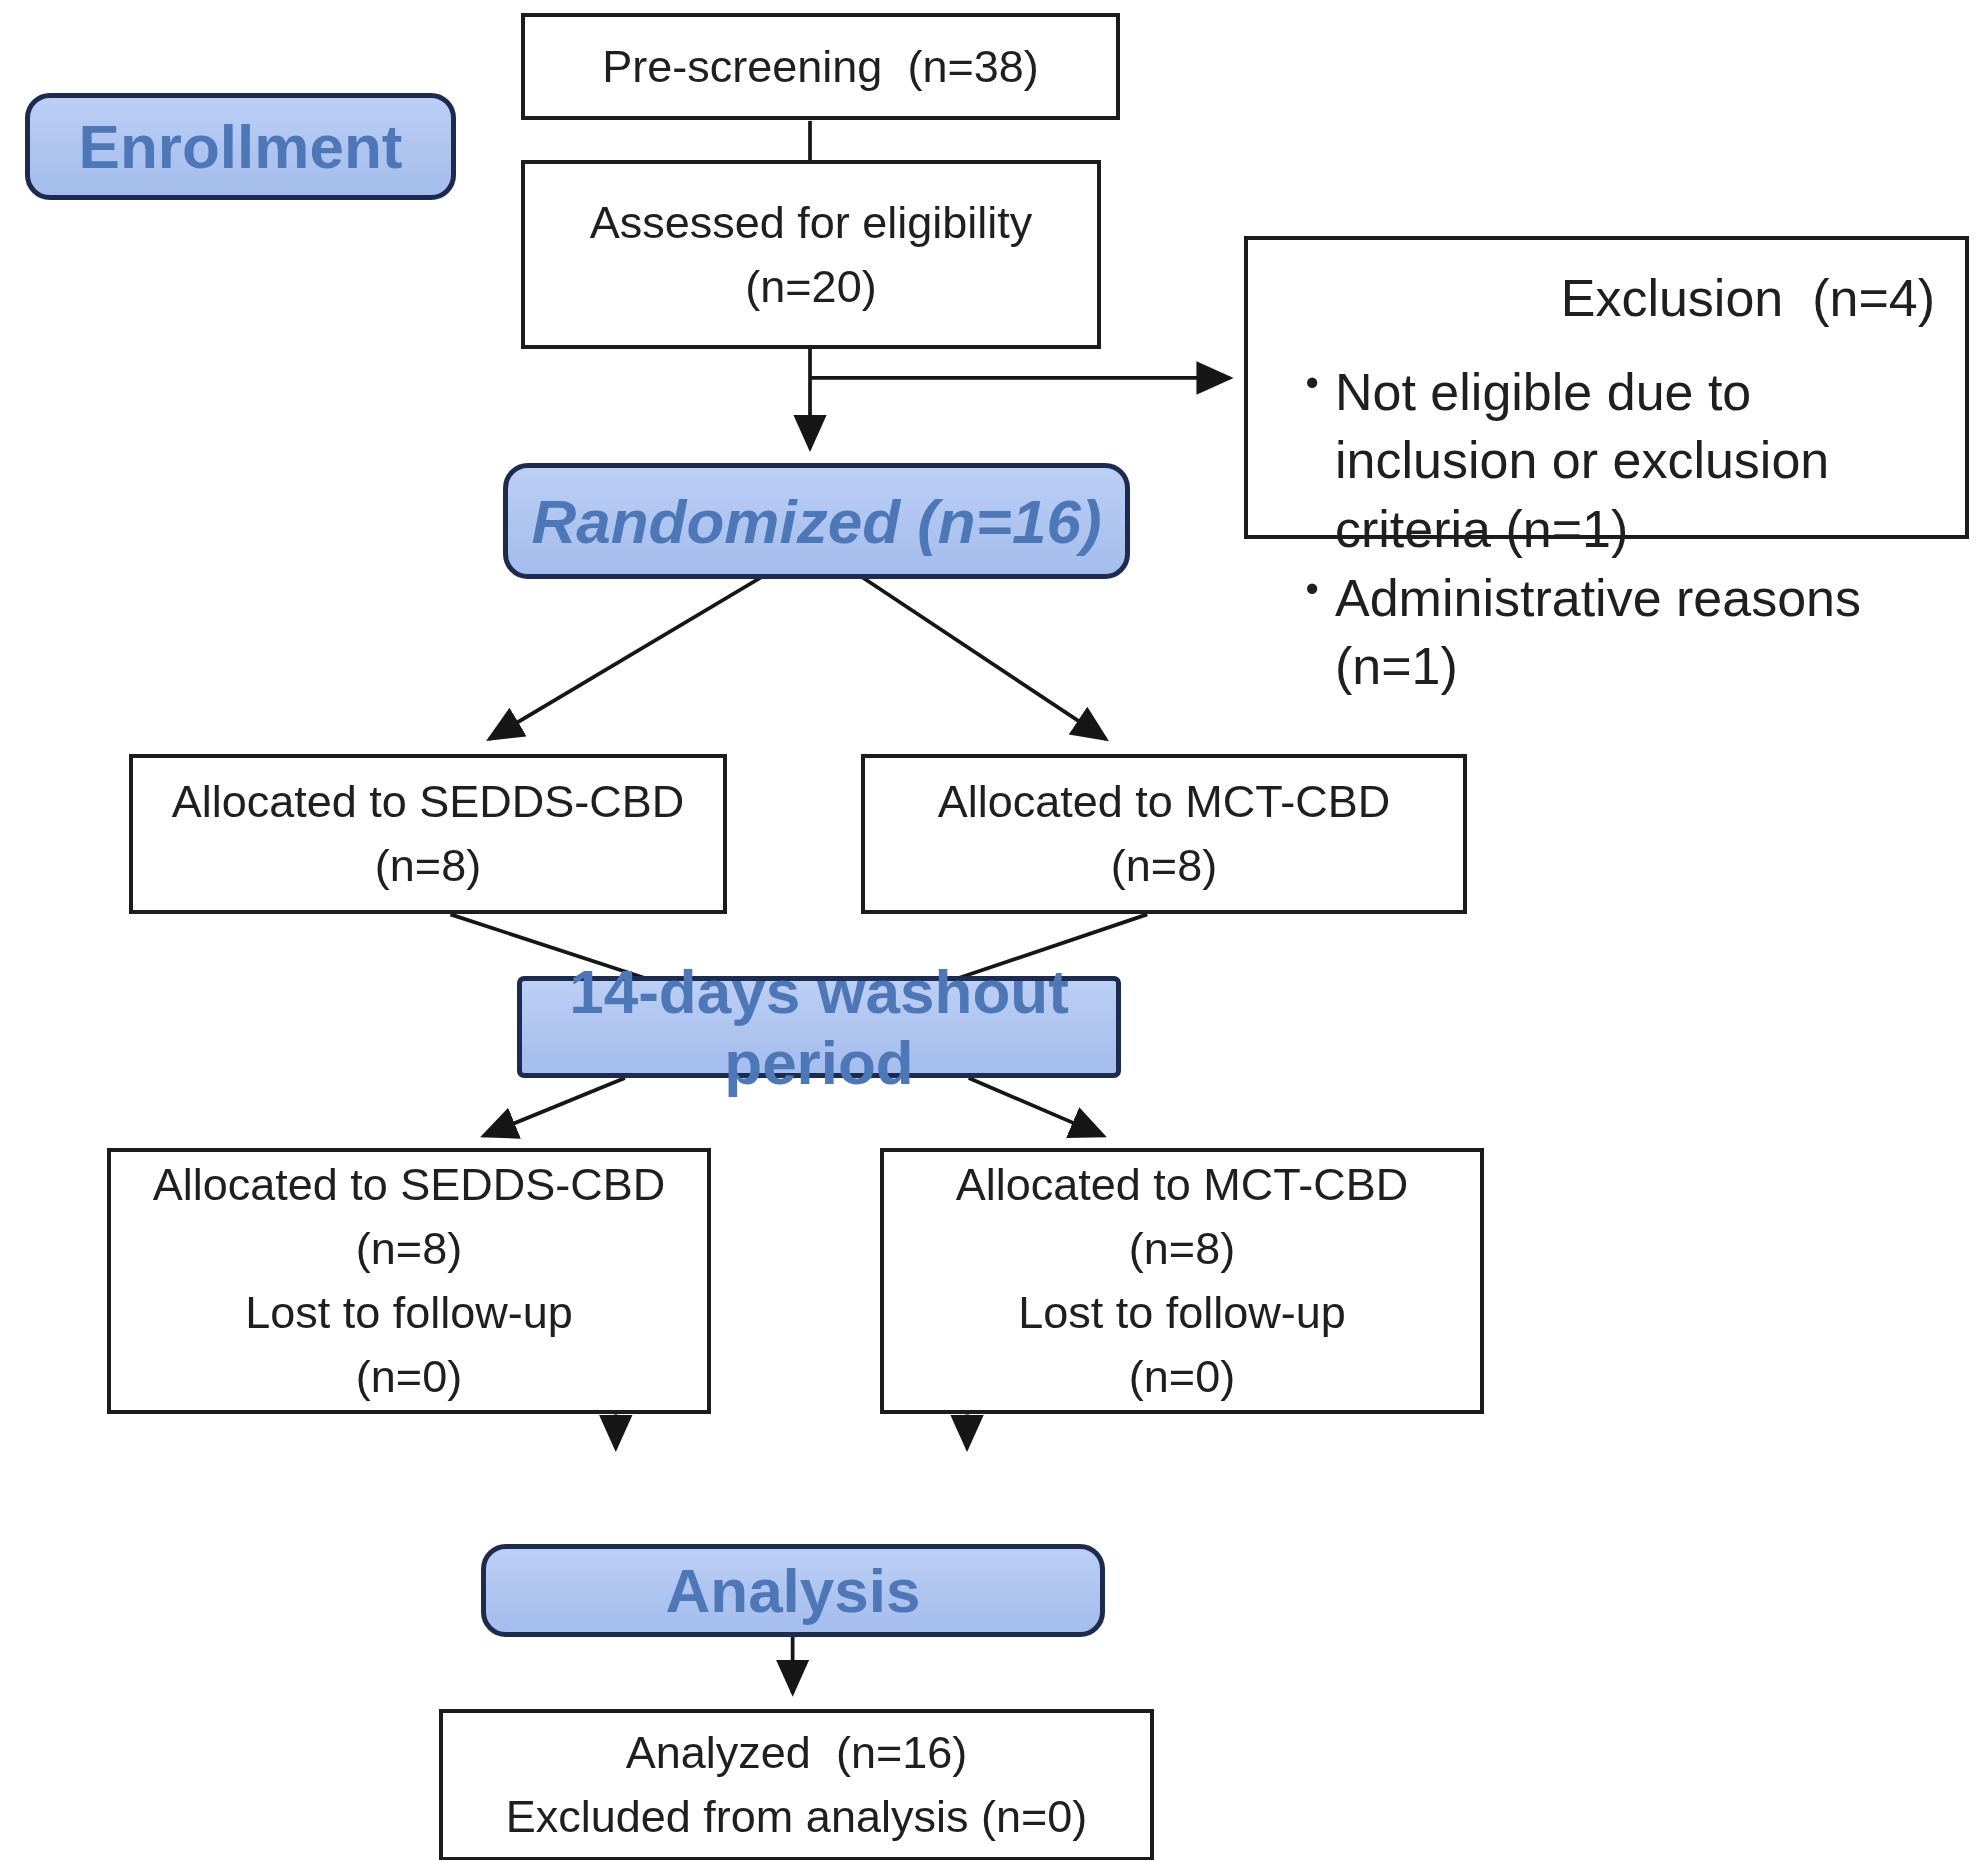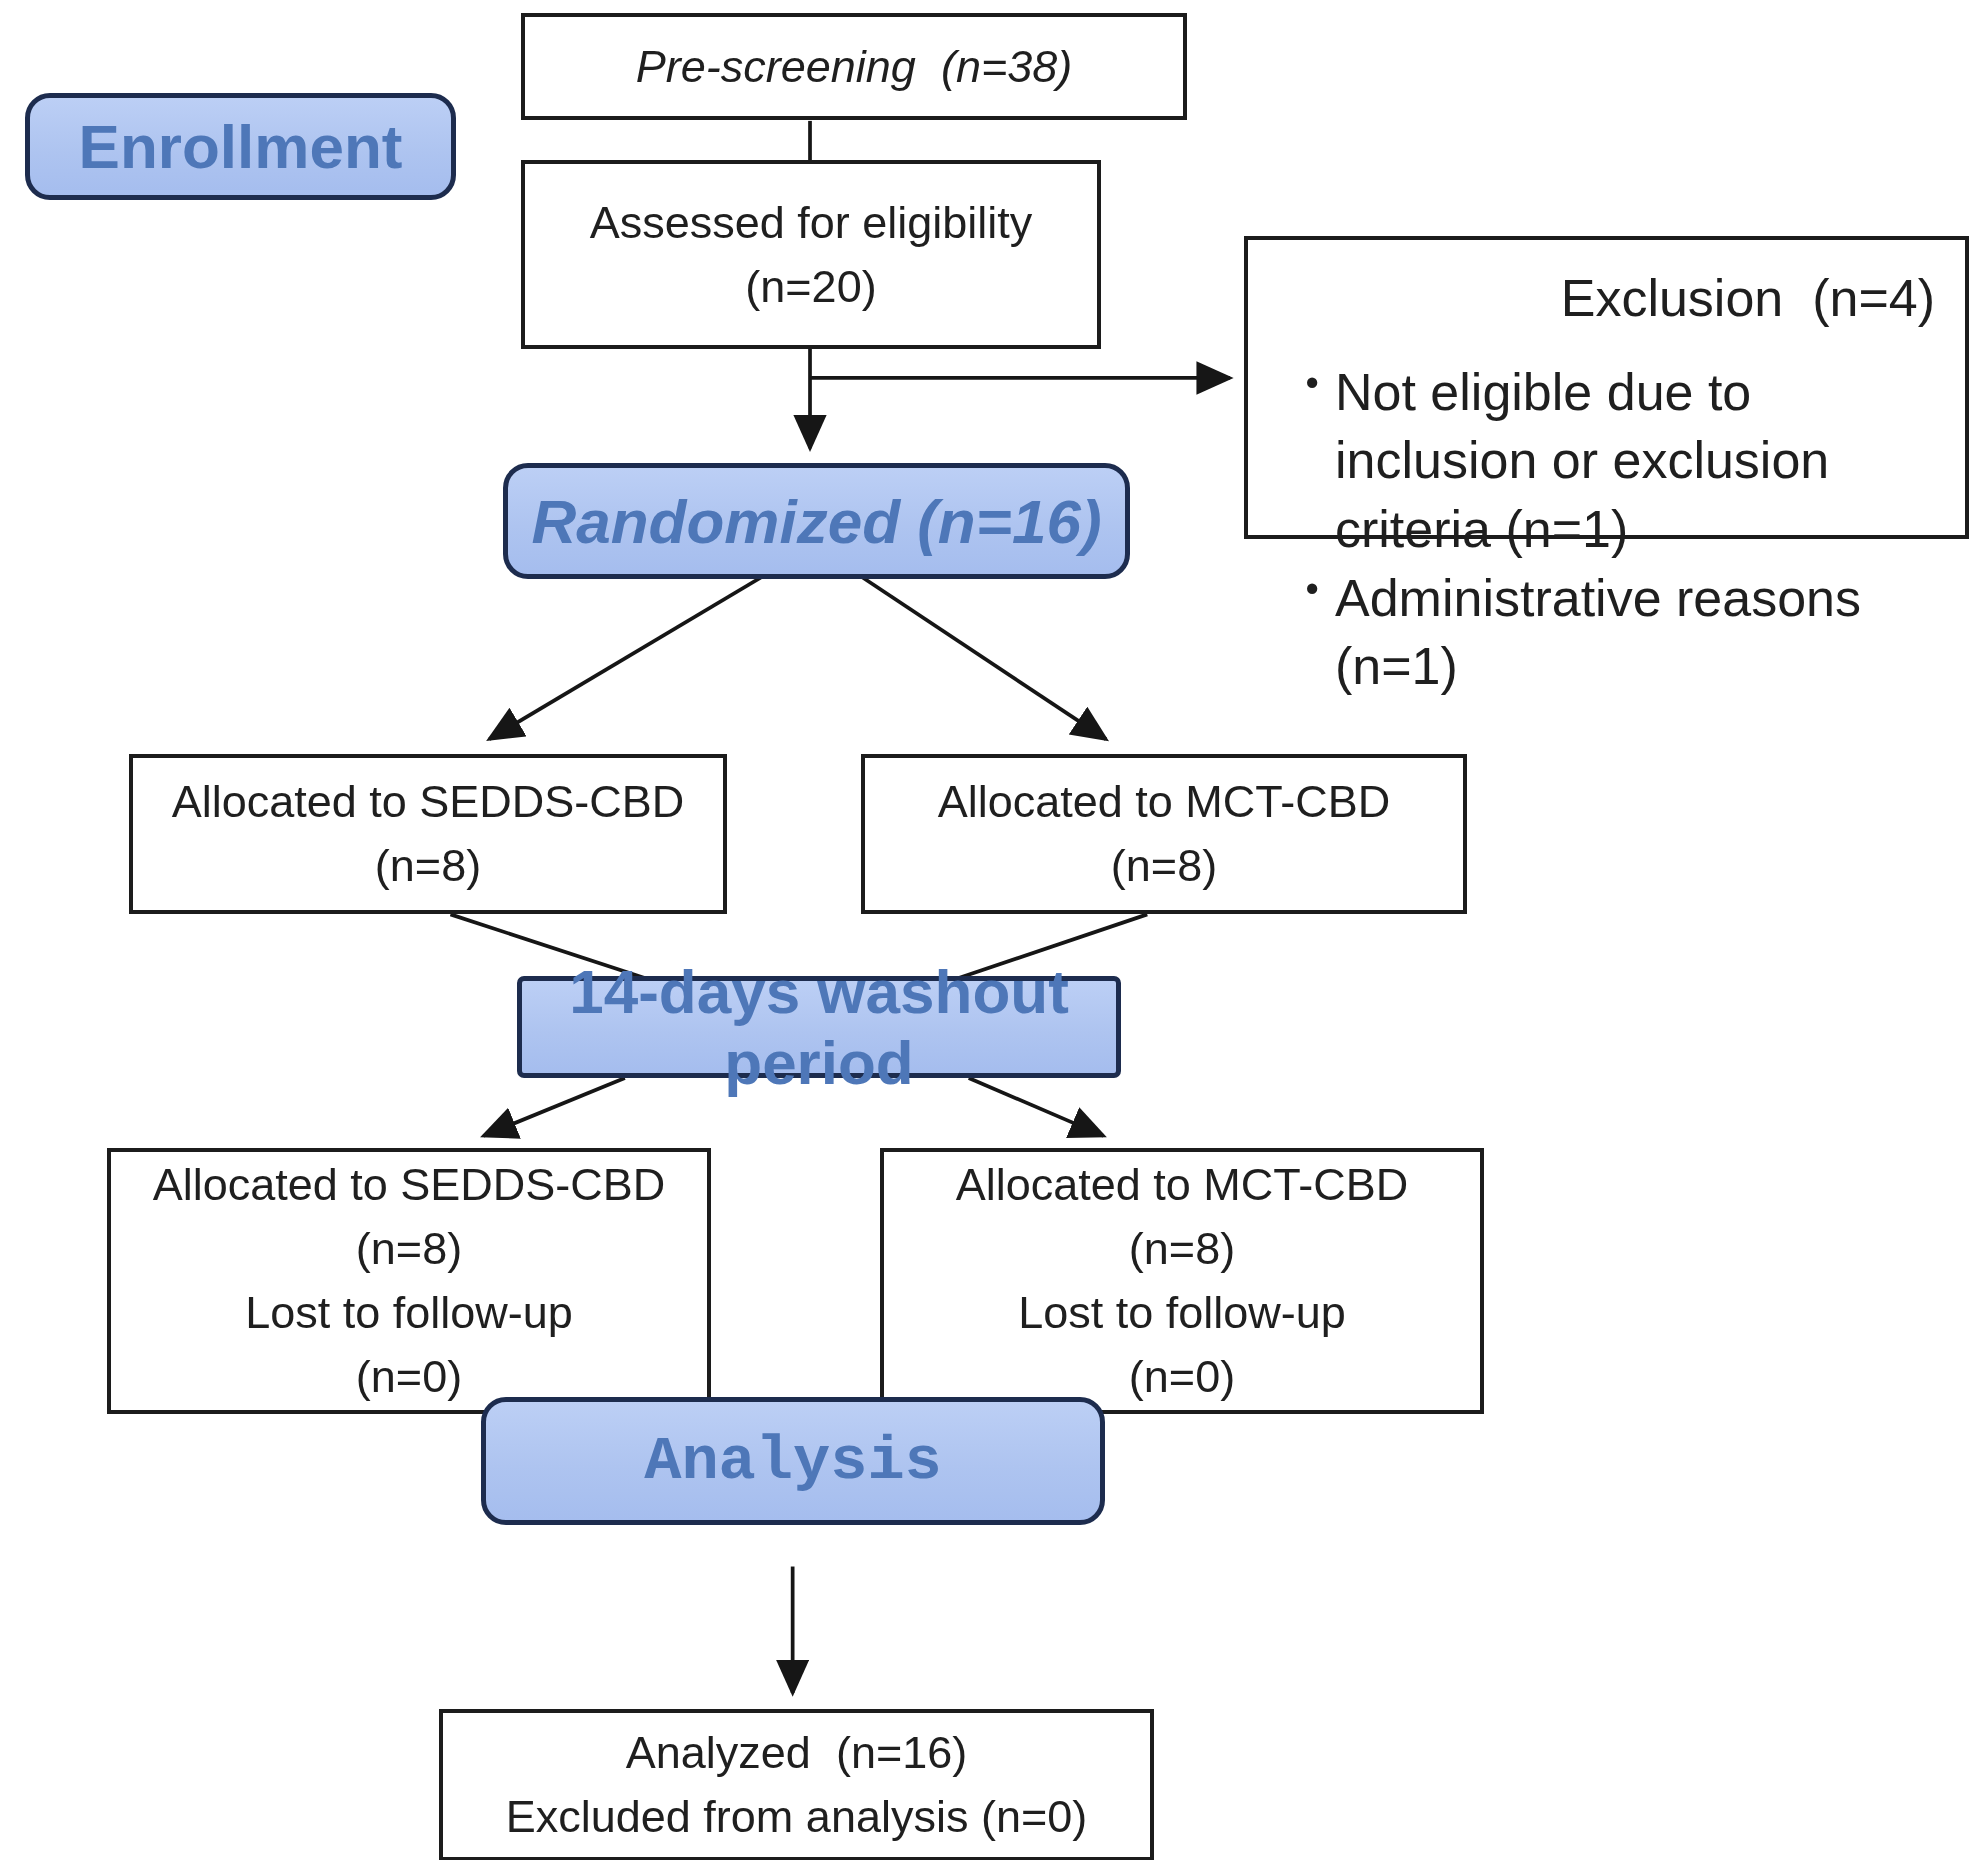--- a/index.html
+++ b/index.html
@@ -116,21 +116,21 @@
 
     <line x1="1172" y1="1304" x2="1335" y2="1374" stroke="#161616" stroke-width="4.5" marker-end="url(#ah)"></line>
 
     <line x1="745" y1="1711" x2="745" y2="1752" stroke="#161616" stroke-width="4.5" marker-end="url(#ah)"></line>
 
     <line x1="1170" y1="1711" x2="1170" y2="1752" stroke="#161616" stroke-width="4.5" marker-end="url(#ah)"></line>
 
     <line x1="959" y1="1895" x2="959" y2="2048" stroke="#161616" stroke-width="4.5" marker-end="url(#ah)"></line>
   </svg>
 
-  <div class="wbox" style="left:521px; top:13.2px; width:666px; height:107px;font-style:italic;">
+  <div class="wbox" style="left:521px; top:13.2px; width:599px; height:107px;">
     <span class="line">Pre-screening  (n=38)</span>
   </div>
 
   <div class="stage" style="left:25px; top:93px; width:431px; height:107px;">Enrollment</div>
 
   <div class="wbox" style="left:521px; top:160px; width:580px; height:189px;">
     <span class="line">Assessed for eligibility</span>
     <span class="line">(n=20)</span>
   </div>
 
@@ -163,21 +163,21 @@
     <span class="line">(n=0)</span>
   </div>
 
   <div class="wbox" style="left:880px; top:1148px; width:604px; height:266px;">
     <span class="line">Allocated to MCT-CBD</span>
     <span class="line">(n=8)</span>
     <span class="line">Lost to follow-up</span>
     <span class="line">(n=0)</span>
   </div>
 
-  <div class="stage" style="left:481px; top:1397px; width:624px; height:128px;font-family:Liberation Mono, monospace;">Analysis</div>
+  <div class="stage" style="left:481px; top:1544px; width:624px; height:93px;">Analysis</div>
 
   <div class="wbox" style="left:439px; top:1709px; width:715px; height:152px;">
     <span class="line">Analyzed  (n=16)</span>
     <span class="line">Excluded from analysis (n=0)</span>
   </div>
 
 </div>
 
 
 </body></html>

